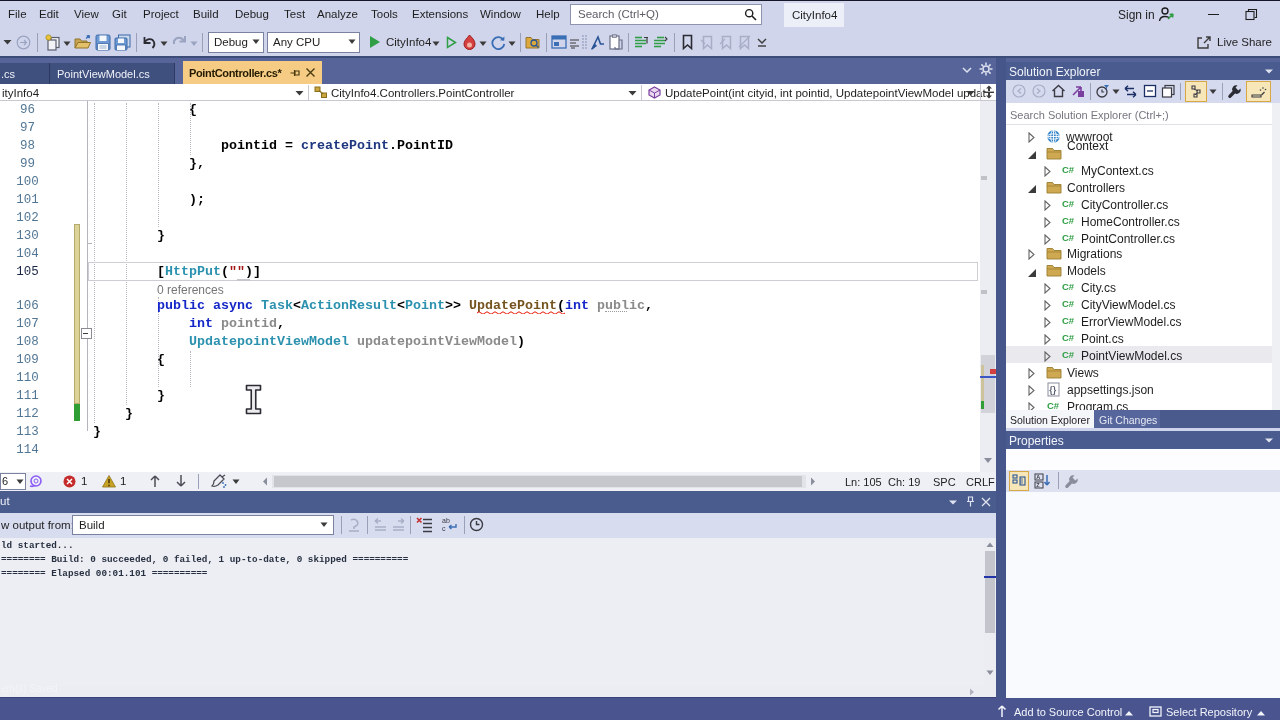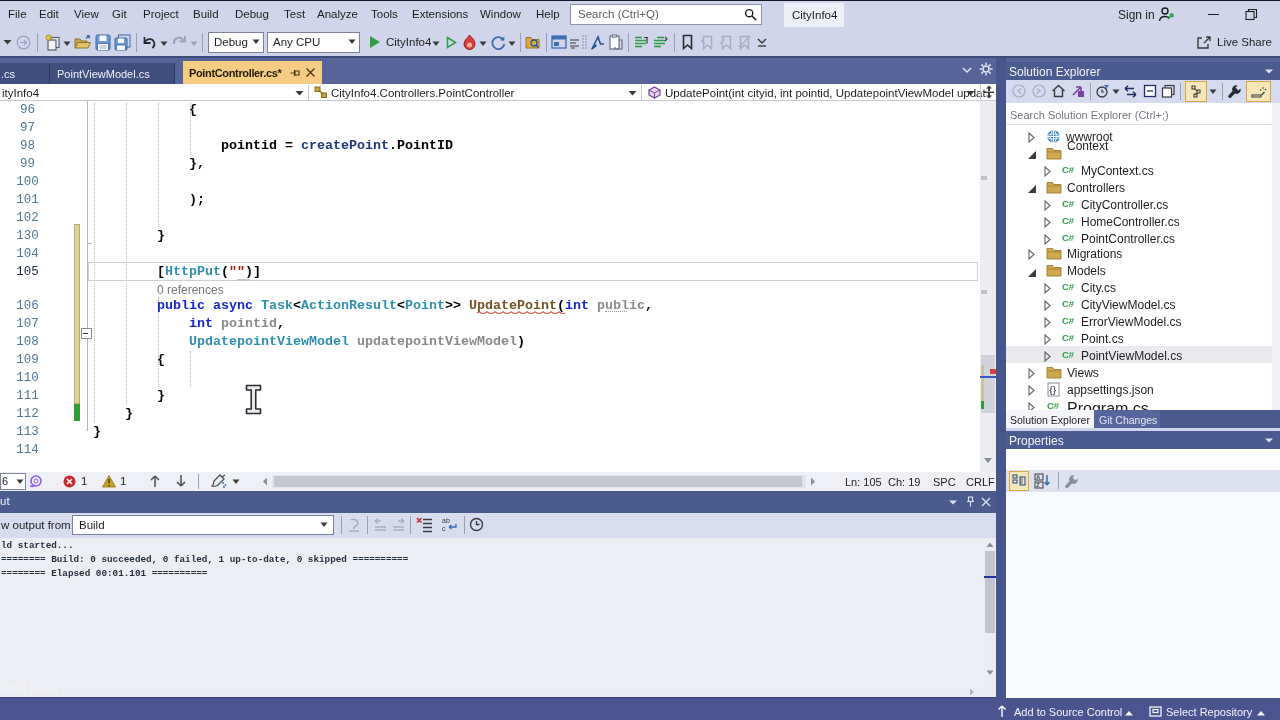--- a/index.html
+++ b/index.html
@@ -705,21 +705,21 @@
     <svg class="a" style="left:41px;top:257px;" width="13" height="15" viewBox="0 0 13 15">
           <rect x="1" y="1" width="11" height="13" fill="#fff" stroke="#8a8d9b" stroke-width="1"></rect>
           <text x="2.2" y="11" font-size="9" font-family="Liberation Sans" font-weight="bold" fill="#5b5e6e">{}</text>
         </svg>
     <div class="a ui" style="left:61px;top:258px;font-size:12px;">appsettings.json</div>
 
     <svg class="a" style="left:22px;top:277px;" width="7" height="11" viewBox="0 0 7 11">
           <path d="M1 1 L6 5.5 L1 10 Z" fill="none" stroke="#646464" stroke-width="1.1"></path>
         </svg>
     <div class="a ui" style="left:41px;top:275px;font-size:9.5px;font-weight:bold;color:#2e9e44;">C#</div>
-    <div class="a ui" style="left:61px;top:275px;font-size:16px;">Program.cs</div>
+    <div class="a ui" style="left:61px;top:275px;font-size:12px;">Program.cs</div>
   </div>
 
   <div class="a" style="left:0;top:352px;width:274px;height:18px;background:#4a5a8c;"></div>
   <div class="a" style="left:0;top:352px;width:90px;height:18px;background:#f5f6fa;"></div>
   <div class="a ui" style="left:4px;top:356px;font-size:10.5px;">Solution Explorer</div>
   <div class="a" style="left:88px;top:352px;width:66px;height:18px;background:#56659b;"></div>
   <div class="a ui" style="left:93px;top:356px;font-size:10.5px;color:#e4e8f3;">Git Changes</div>
 
   <div class="a" style="left:0;top:370px;width:274px;height:3px;background:#cdd3ea;"></div>
   <div class="a" style="left:0;top:373px;width:274px;height:18px;background:#4a5c8f;"></div>

